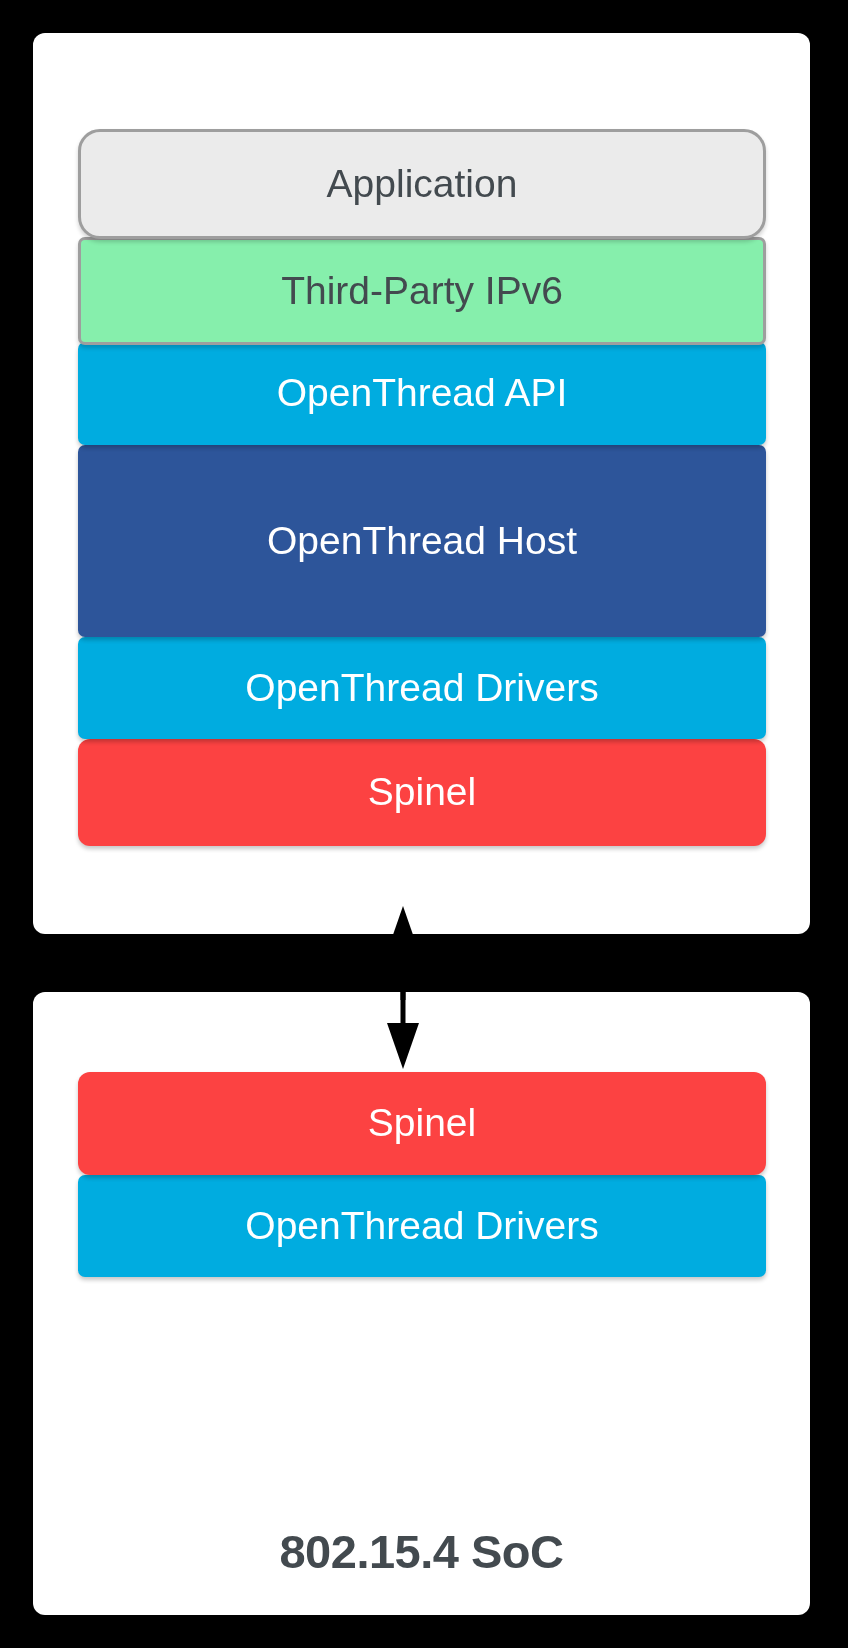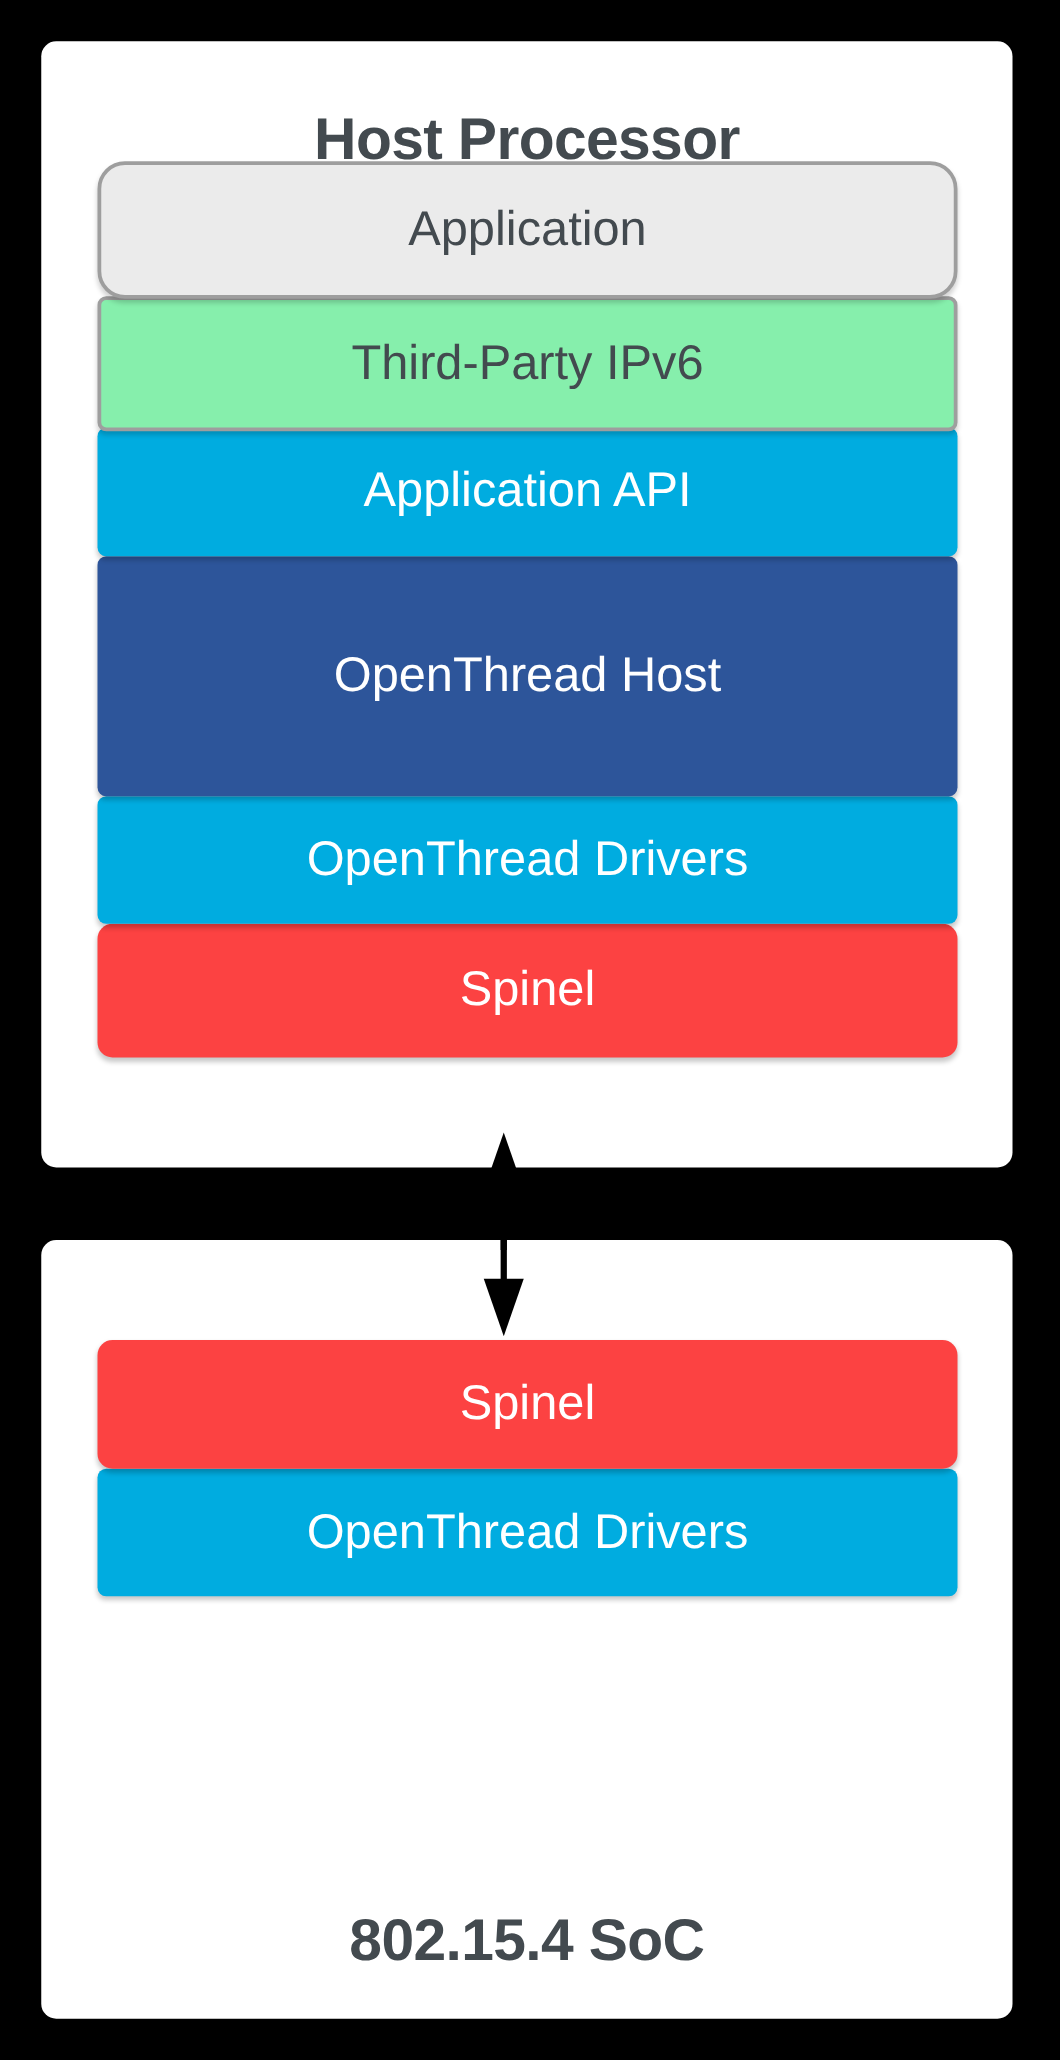--- a/index.html
+++ b/index.html
@@ -112,31 +112,30 @@
     pointer-events: none;
     z-index: 50;
   }
 </style>
 </head>
 <body>
 
 <div id="diagram" style="background: rgb(0, 0, 0);">
 
   <div class="panel" id="panel-host" style="background: rgb(255, 255, 255);">
-    <div class="panel-title" id="host-title" style="color: rgb(67, 74, 79);">Host Processor</div>
 
     <div class="stack" id="host-stack">
       <div class="layer grey" id="layer-application" style="background: rgb(235, 235, 235); border-color: rgb(158, 158, 158); color: rgb(67, 74, 79);">
         <span>Application</span>
       </div>
       <div class="layer grey" id="layer-thirdparty" style="background: #86efac; border-color: rgb(158, 158, 158); color: rgb(67, 74, 79); text-align: right;">
         <span>Third-Party IPv6</span>
       </div>
       <div class="layer cyan" id="layer-ot-api" style="background: rgb(0, 172, 224); color: rgb(255, 255, 255);">
-        <span>Application API</span>
+        <span>OpenThread API</span>
       </div>
       <div class="layer navy" id="layer-ot-core" style="background: rgb(45, 85, 154); color: rgb(255, 255, 255);">
         <span>OpenThread Host</span>
       </div>
       <div class="layer cyan" id="layer-ot-drivers" style="background: rgb(0, 172, 224); color: rgb(255, 255, 255);">
         <span>OpenThread Drivers</span>
       </div>
       <div class="layer red" id="layer-spinel-host" style="background: rgb(252, 66, 66); color: rgb(255, 255, 255);">
         <span>Spinel</span>
       </div>

